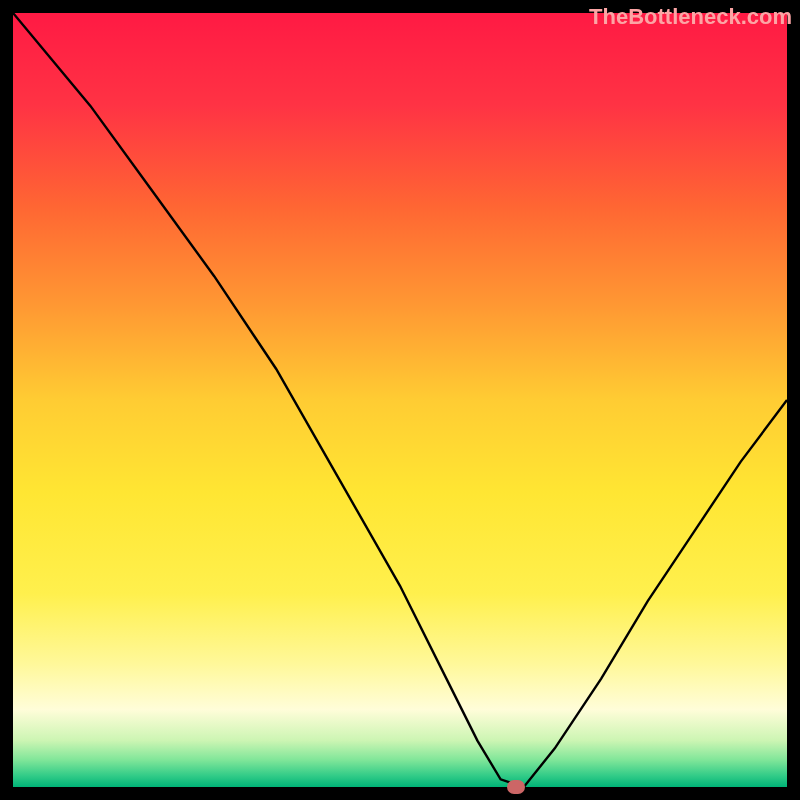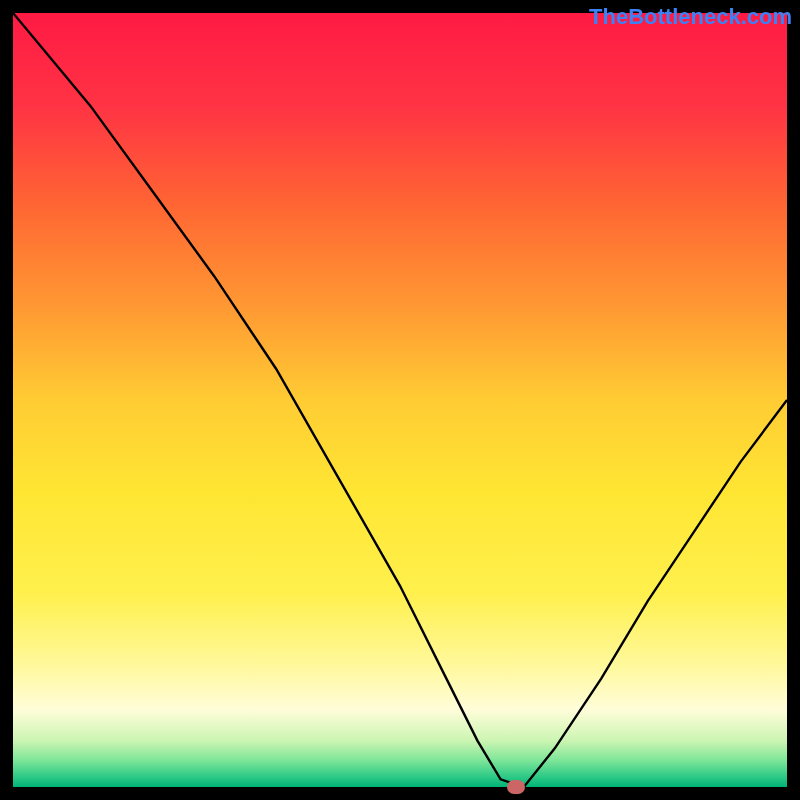--- a/index.html
+++ b/index.html
@@ -8,21 +8,21 @@
     width: 800px;
     height: 800px;
     background: #000000;
     position: relative;
     font-family: Arial, Helvetica, sans-serif;
   }
   .watermark {
     position: absolute;
     top: 4px;
     right: 8px;
-    color: #3b82f6;
+    color: #fca5a5;
     font-size: 22px;
     font-weight: bold;
     z-index: 10;
   }
   .chart-container {
     position: absolute;
     left: 13px;
     top: 13px;
     width: 774px;
     height: 774px;

